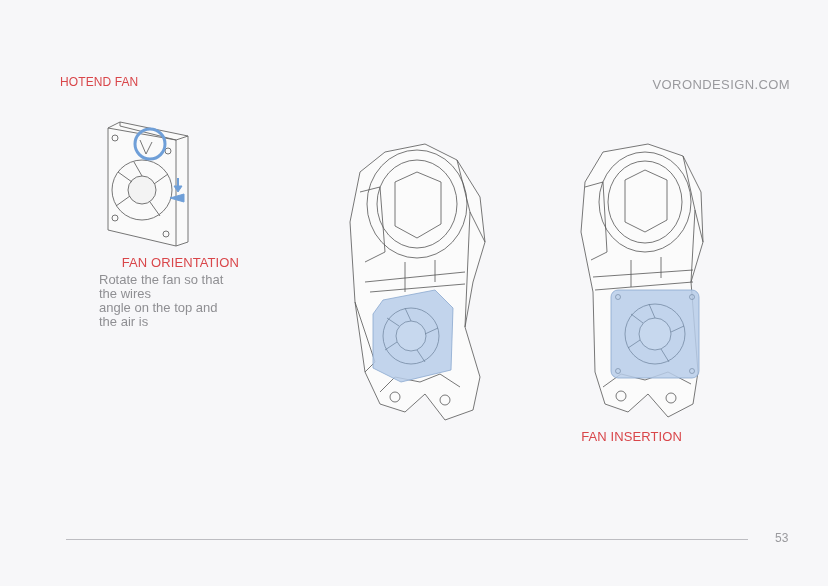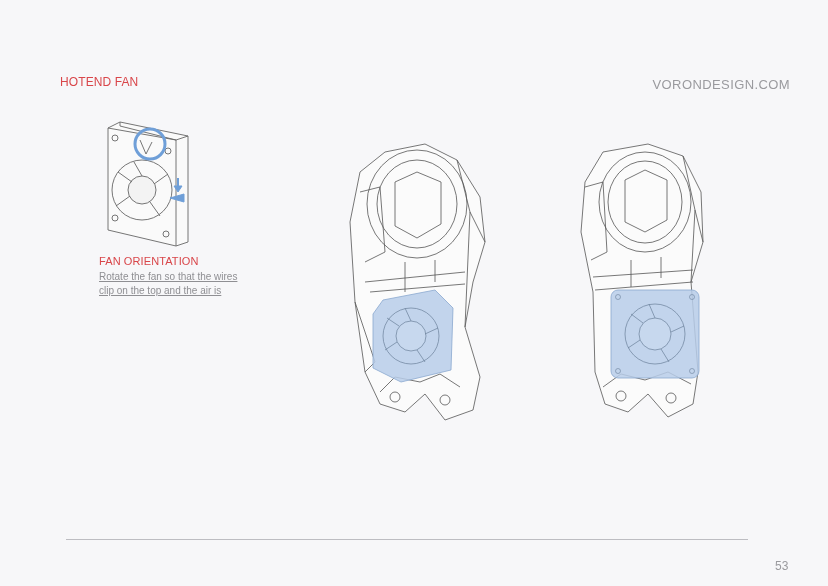--- a/index.html
+++ b/index.html
@@ -12,33 +12,33 @@
   }
   .section-title {
     position: absolute; left: 60px; top: 75px;
     font-size: 12px; color: #d9464a; letter-spacing: 0.1px;
   }
   .site-url {
     position: absolute; right: 38px; top: 77px;
     font-size: 13px; color: #9a9a9e; letter-spacing: 0.4px;
   }
   .caption-title {
-    font-size: 11px; color: #d9464a; margin-bottom: 3px; letter-spacing: 0.1px;
+    font-size: 13px; color: #d9464a; margin-bottom: 3px; letter-spacing: 0.1px; text-align: right;
   }
   .caption-body {
-    font-size: 10px; color: #8f8f93; line-height: 14px; text-decoration: underline;
+    font-size: 13px; color: #8f8f93; line-height: 14px;
   }
   .caption-orient { position: absolute; left: 99px; top: 255px; width: 140px; }
   .caption-insert { position: absolute; left: 422px; top: 429px; width: 260px; }
   .caption-insert .spacer { height: 14px; }
   .footer-rule {
     position: absolute; left: 66px; top: 539px; width: 682px; height: 1px; background: #bdbdc2;
   }
   .page-number {
-    position: absolute; left: 775px; top: 559px; font-size: 12px; color: #9a9a9e;
+    position: absolute; left: 775px; top: 531px; font-size: 12px; color: #9a9a9e;
   }
   svg { position: absolute; overflow: visible; }
 </style>
 </head>
 <body>
 
 <div class="section-title">HOTEND FAN</div>
 <div class="site-url">VORONDESIGN.COM</div>
 
 <svg style="left:100px;top:118px;" width="95" height="130" viewBox="0 0 95 130">
@@ -61,21 +61,21 @@
     <line x1="78" y1="60" x2="78" y2="69" stroke-width="2"></line>
     <path d="M74 68 L82 68 L78 74 Z"></path>
     <path d="M70 80 L84 76 L84 84 Z"></path>
   </g>
 </svg>
 
 <div class="caption-orient">
   <div class="caption-title">FAN ORIENTATION</div>
   <div class="caption-body">
     <div>Rotate the fan so that the wires</div>
-    <div>clip on the top and the air is</div>
+    <div>angle on the top and the air is</div>
   </div>
 </div>
 
 <svg style="left:345px;top:142px;" width="160" height="285" viewBox="0 0 160 285">
   <g fill="none" stroke="#555" stroke-width="0.8">
     <path d="M40 10 L80 2 L112 18 L135 55 L140 100 L128 140 L120 185 L135 235 L128 268 L100 278 L80 252 L60 270 L35 262 L20 230 L10 160 L5 80 L15 30 Z" fill="#fbfbfb"></path>
     <ellipse cx="72" cy="62" rx="50" ry="54"></ellipse>
     <ellipse cx="72" cy="62" rx="40" ry="44"></ellipse>
     <path d="M50 40 L72 30 L96 40 L96 82 L72 96 L50 84 Z"></path>
     <path d="M15 50 L35 45 L40 110 L20 120"></path>
@@ -113,16 +113,17 @@
     <circle cx="82" cy="192" r="16" fill="#c7d8ee" stroke="#6a7f9a" stroke-width="0.7"></circle>
     <path d="M82 176 L76 162 M98 190 L111 184 M88 207 L96 220 M67 198 L55 206 M70 181 L58 172" stroke="#6a7f9a" stroke-width="0.7" fill="none"></path>
     <circle cx="45" cy="155" r="2.5" fill="none" stroke="#6a7f9a" stroke-width="0.6"></circle>
     <circle cx="119" cy="155" r="2.5" fill="none" stroke="#6a7f9a" stroke-width="0.6"></circle>
     <circle cx="45" cy="229" r="2.5" fill="none" stroke="#6a7f9a" stroke-width="0.6"></circle>
     <circle cx="119" cy="229" r="2.5" fill="none" stroke="#6a7f9a" stroke-width="0.6"></circle>
   </g>
 </svg>
 
 <div class="caption-insert">
+  <div class="caption-title">FAN INSERTION</div>
 </div>
 
 <div class="footer-rule"></div>
 <div class="page-number">53</div>
 
 </body></html>

